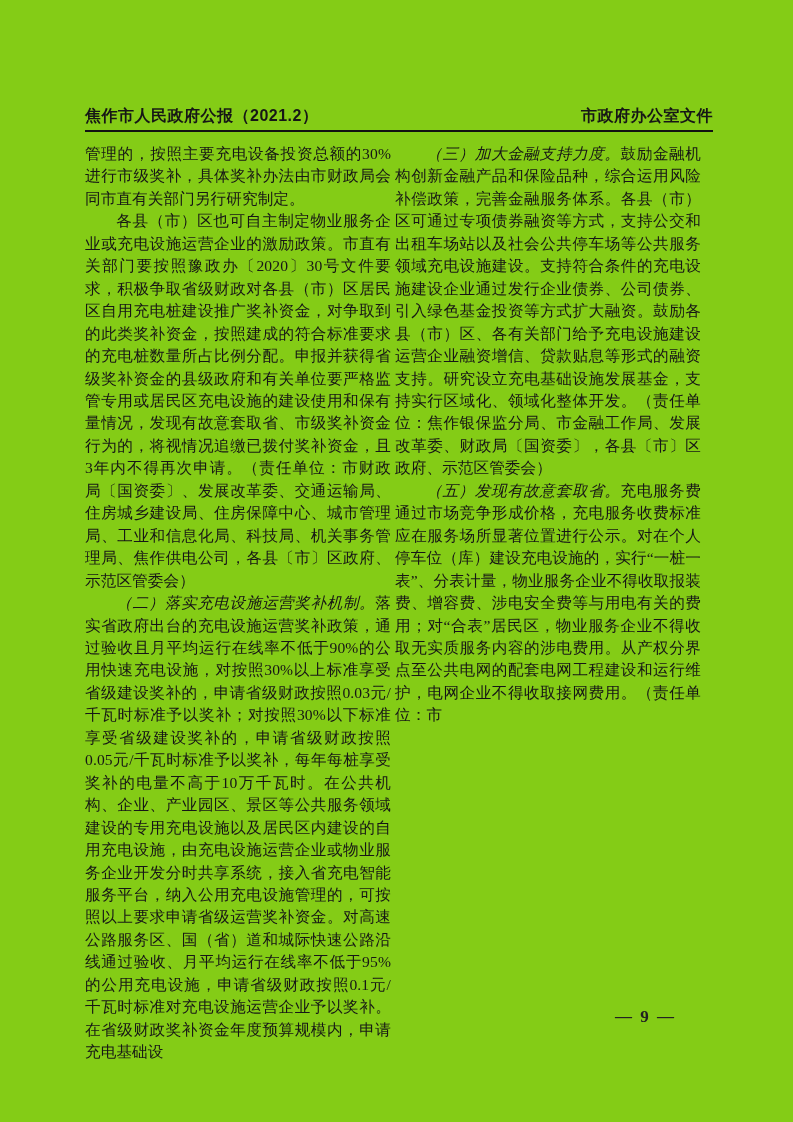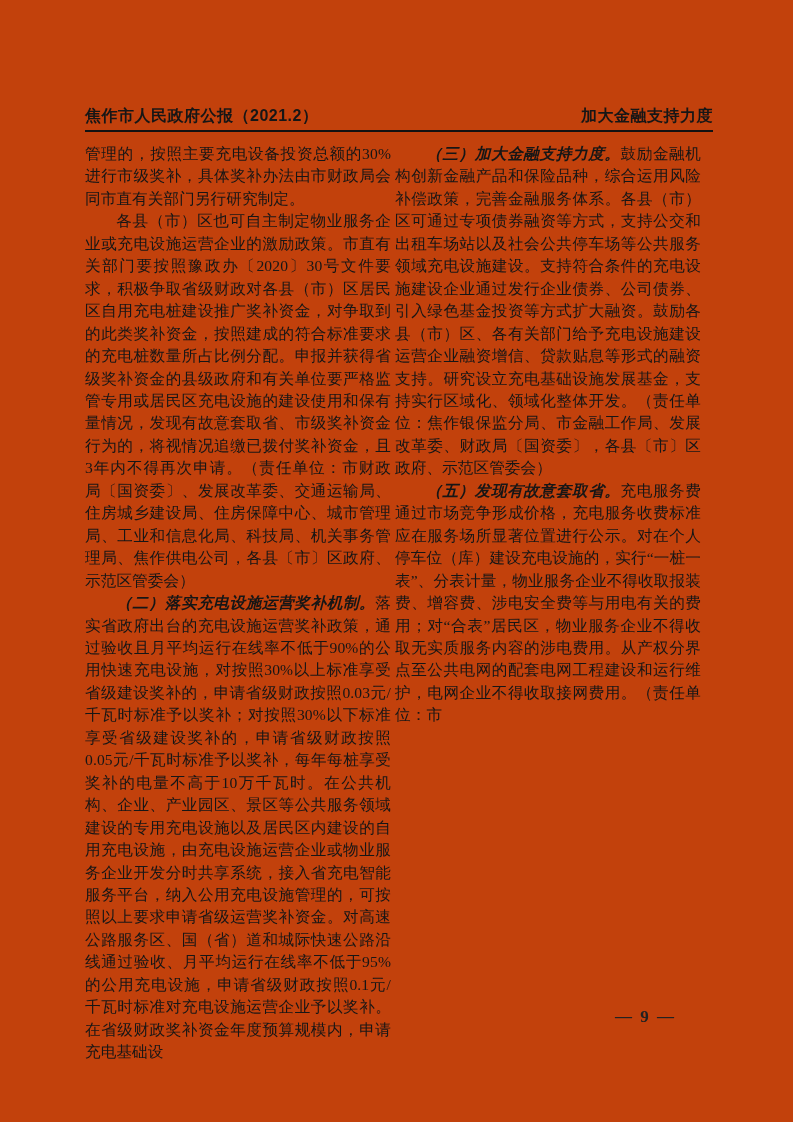--- a/index.html
+++ b/index.html
@@ -4,21 +4,21 @@
 <style>
   html, body {
     margin: 0;
     padding: 0;
     background: #ffffff;
   }
   .page {
     position: relative;
     width: 793px;
     height: 1122px;
-    background: #c2410c;
+    background: #84cc16;
     overflow: hidden;
     font-family: "Liberation Serif", serif;
     color: #161616;
   }
   .header {
     position: absolute;
     left: 85px;
     top: 106px;
     width: 628px;
     display: flex;
@@ -54,42 +54,42 @@
     letter-spacing: 0.1px;
   }
   .column p {
     margin: 0;
     padding: 0;
   }
   p.indent {
     text-indent: 2em;
   }
   .kai {
-    font-weight: bold;
+    font-weight: normal;
     font-style: italic;
   }
   .page-number {
     position: absolute;
     left: 615px;
     top: 1007px;
     font-size: 17px;
     font-weight: bold;
     letter-spacing: 2px;
     color: #222222;
     font-family: "Liberation Serif", serif;
   }
 </style>
 </head>
 <body>
 
 <div class="page">
 
   <div class="header">
     <span>焦作市人民政府公报（2021.2）</span>
-    <span>加大金融支持力度</span>
+    <span>市政府办公室文件</span>
   </div>
   <div class="header-rule"></div>
 
   <div class="columns">
 
     <div class="column">
       <p><span>管理的，按照主要充电设备投资总额的30%进行市级奖补，具体奖补办法由市财政局会同市直有关部门另行研究制定。</span></p>
       <p class="indent"><span>各县（市）区也可自主制定物业服务企业或充电设施运营企业的激励政策。市直有关部门要按照豫政办〔2020〕30号文件要求，积极争取省级财政对各县（市）区居民区自用充电桩建设推广奖补资金，对争取到的此类奖补资金，按照建成的符合标准要求的充电桩数量所占比例分配。申报并获得省级奖补资金的县级政府和有关单位要严格监管专用或居民区充电设施的建设使用和保有量情况，发现有故意套取省、市级奖补资金行为的，将视情况追缴已拨付奖补资金，且3年内不得再次申请。（责任单位：市财政局〔国资委〕、发展改革委、交通运输局、住房城乡建设局、住房保障中心、城市管理局、工业和信息化局、科技局、机关事务管理局、焦作供电公司，各县〔市〕区政府、示范区管委会）</span></p>
       <p class="indent"><span class="kai">（二）落实充电设施运营奖补机制。</span><span>落实省政府出台的充电设施运营奖补政策，通过验收且月平均运行在线率不低于90%的公用快速充电设施，对按照30%以上标准享受省级建设奖补的，申请省级财政按照0.03元/千瓦时标准予以奖补；对按照30%以下标准享受省级建设奖补的，申请省级财政按照0.05元/千瓦时标准予以奖补，每年每桩享受奖补的电量不高于10万千瓦时。在公共机构、企业、产业园区、景区等公共服务领域建设的专用充电设施以及居民区内建设的自用充电设施，由充电设施运营企业或物业服务企业开发分时共享系统，接入省充电智能服务平台，纳入公用充电设施管理的，可按照以上要求申请省级运营奖补资金。对高速公路服务区、国（省）道和城际快速公路沿线通过验收、月平均运行在线率不低于95%的公用充电设施，申请省级财政按照0.1元/千瓦时标准对充电设施运营企业予以奖补。在省级财政奖补资金年度预算规模内，申请充电基础设</span></p>
     </div>

